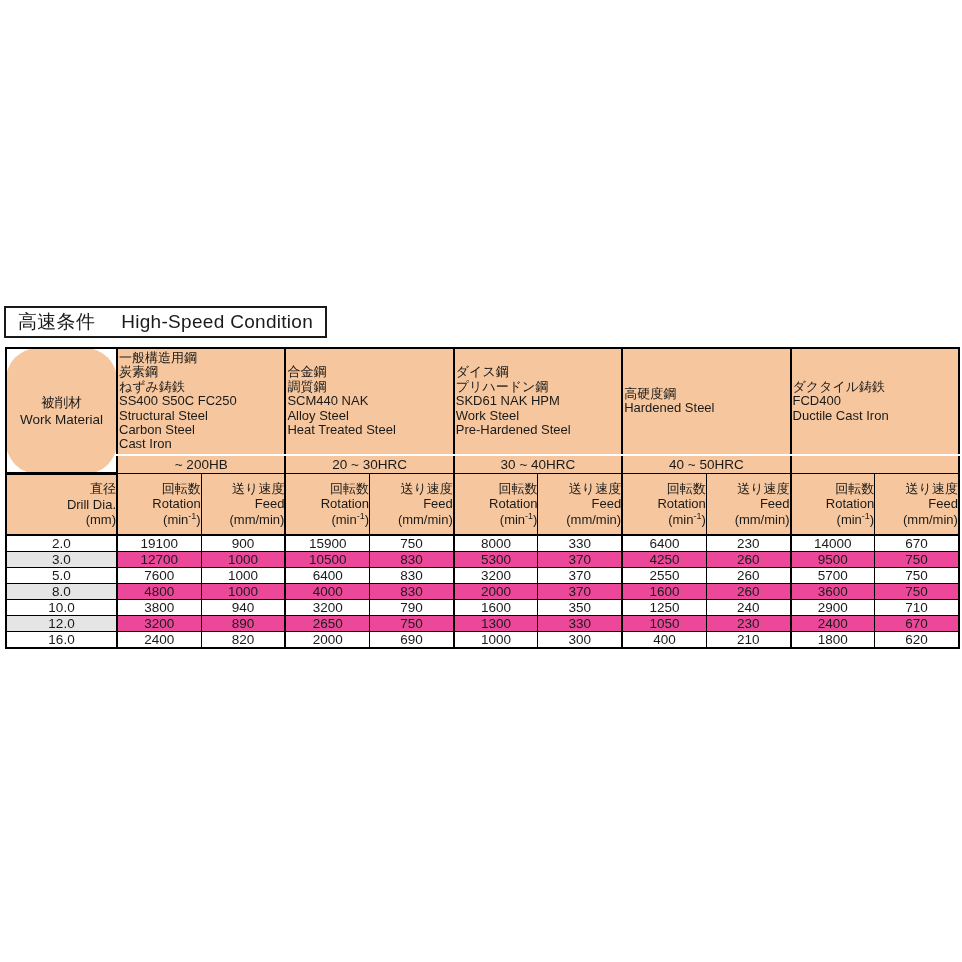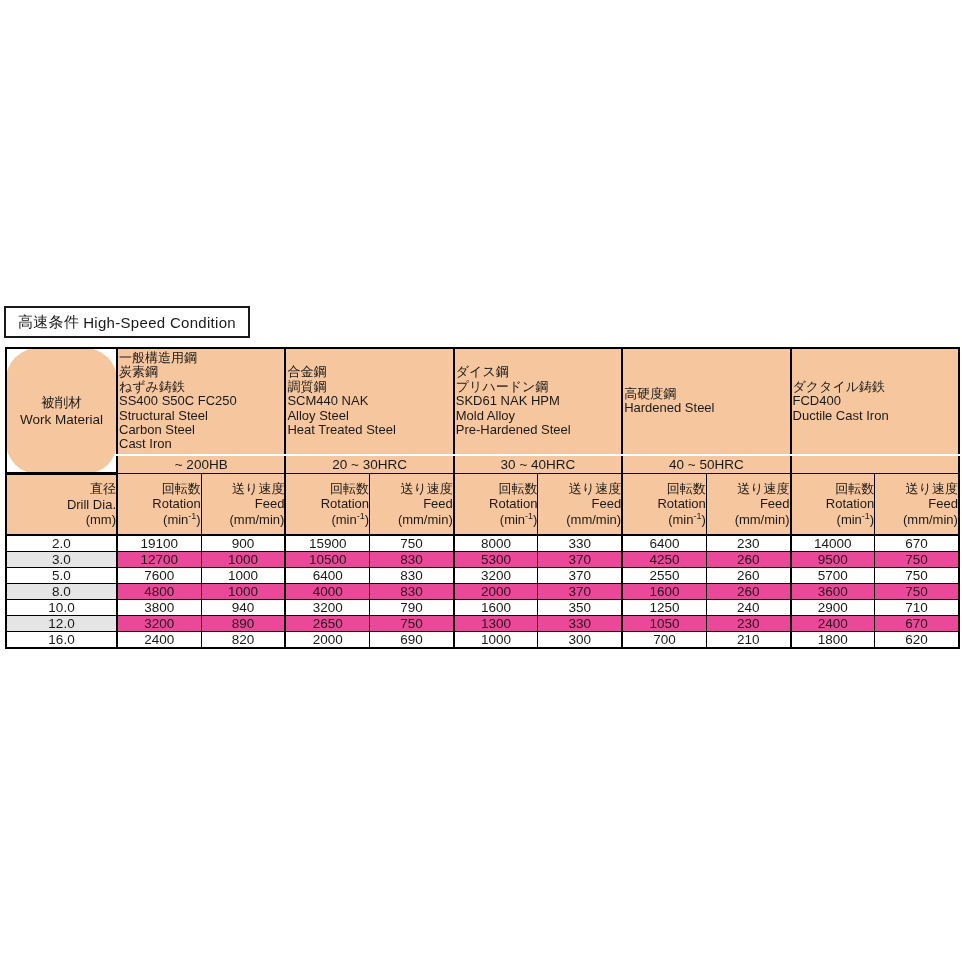--- a/index.html
+++ b/index.html
@@ -4,22 +4,22 @@
 <style>
   html,body{margin:0;padding:0;}
   body{
     width:962px;height:962px;background:#ffffff;position:relative;
     font-family:"Liberation Sans","DejaVu Sans",sans-serif;color:#1a1a1a;
   }
   
   .title-box{
     position:absolute;left:4px;top:306px;height:32px;box-sizing:border-box;
     border:2px solid #1a1a1a;background:#ffffff;
-    display:inline-flex;align-items:center;gap:4px;padding:0 12px;
-    font-size:15px;letter-spacing:.3px;white-space:nowrap;
+    display:inline-flex;align-items:center;gap:26px;padding:0 12px;
+    font-size:19px;letter-spacing:.3px;white-space:nowrap;
   }
   
   table.cond{
     position:absolute;left:5px;top:347px;width:953px;
     border-collapse:collapse;table-layout:fixed;
     border:2px solid #000;
   }
   table.cond td{border:1px solid #000;overflow:hidden;box-sizing:border-box;}
   .peach{background:#f6c79e;}
   .gs{border-left:2px solid #000 !important;}
@@ -72,21 +72,21 @@
         <div>合金鋼</div>
         <div>調質鋼</div>
         <div>SCM440 NAK</div>
         <div>Alloy Steel</div>
         <div>Heat Treated Steel</div>
       </td>
       <td class="peach mat gs" colspan="2">
         <div>ダイス鋼</div>
         <div>プリハードン鋼</div>
         <div>SKD61 NAK HPM</div>
-        <div>Mold Alloy</div>
+        <div>Work Steel</div>
         <div>Pre-Hardened Steel</div>
       </td>
       <td class="peach mat gs" colspan="2">
         <div>高硬度鋼</div>
         <div>Hardened Steel</div>
       </td>
       <td class="peach mat gs" colspan="2">
         <div>ダクタイル鋳鉄</div>
         <div>FCD400</div>
         <div>Ductile Cast Iron</div>
@@ -239,19 +239,19 @@
         <td class="val">670</td>
       </tr>
       <tr>
         <td class="dia">16.0</td>
         <td class="val gs">2400</td>
         <td class="val">820</td>
         <td class="val gs">2000</td>
         <td class="val">690</td>
         <td class="val gs">1000</td>
         <td class="val">300</td>
-        <td class="val gs">700</td>
+        <td class="val gs">400</td>
         <td class="val">210</td>
         <td class="val gs">1800</td>
         <td class="val">620</td>
       </tr>
     </tbody>
 </table>
 
 </body></html>

